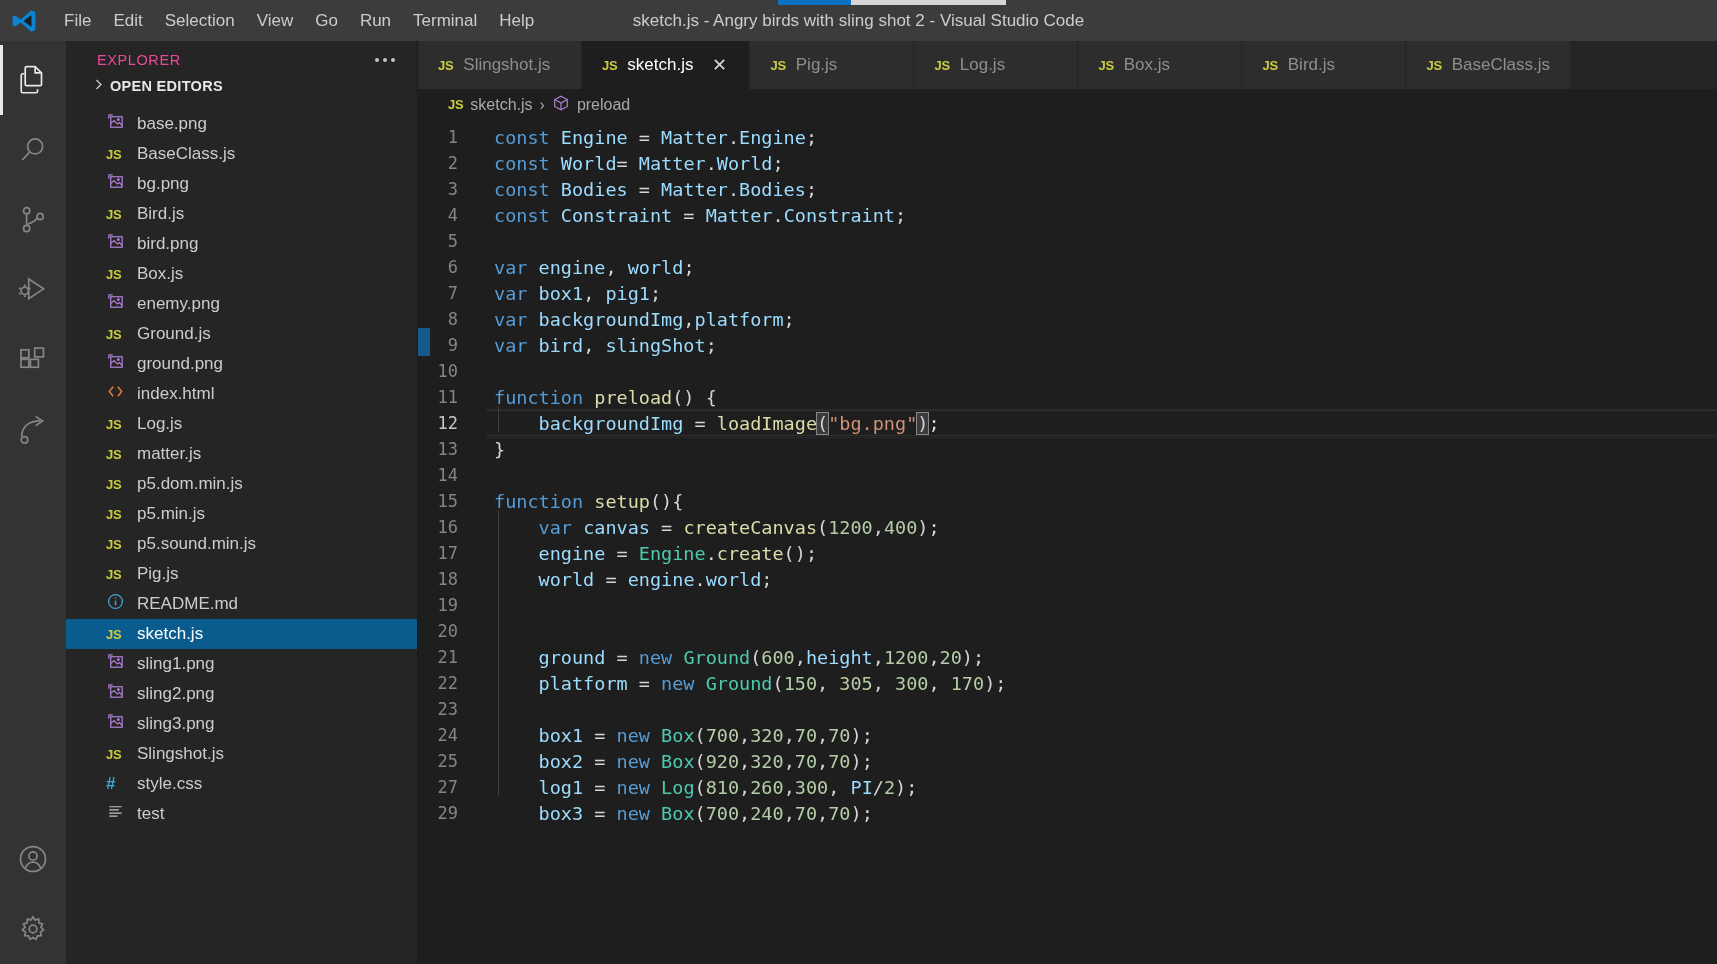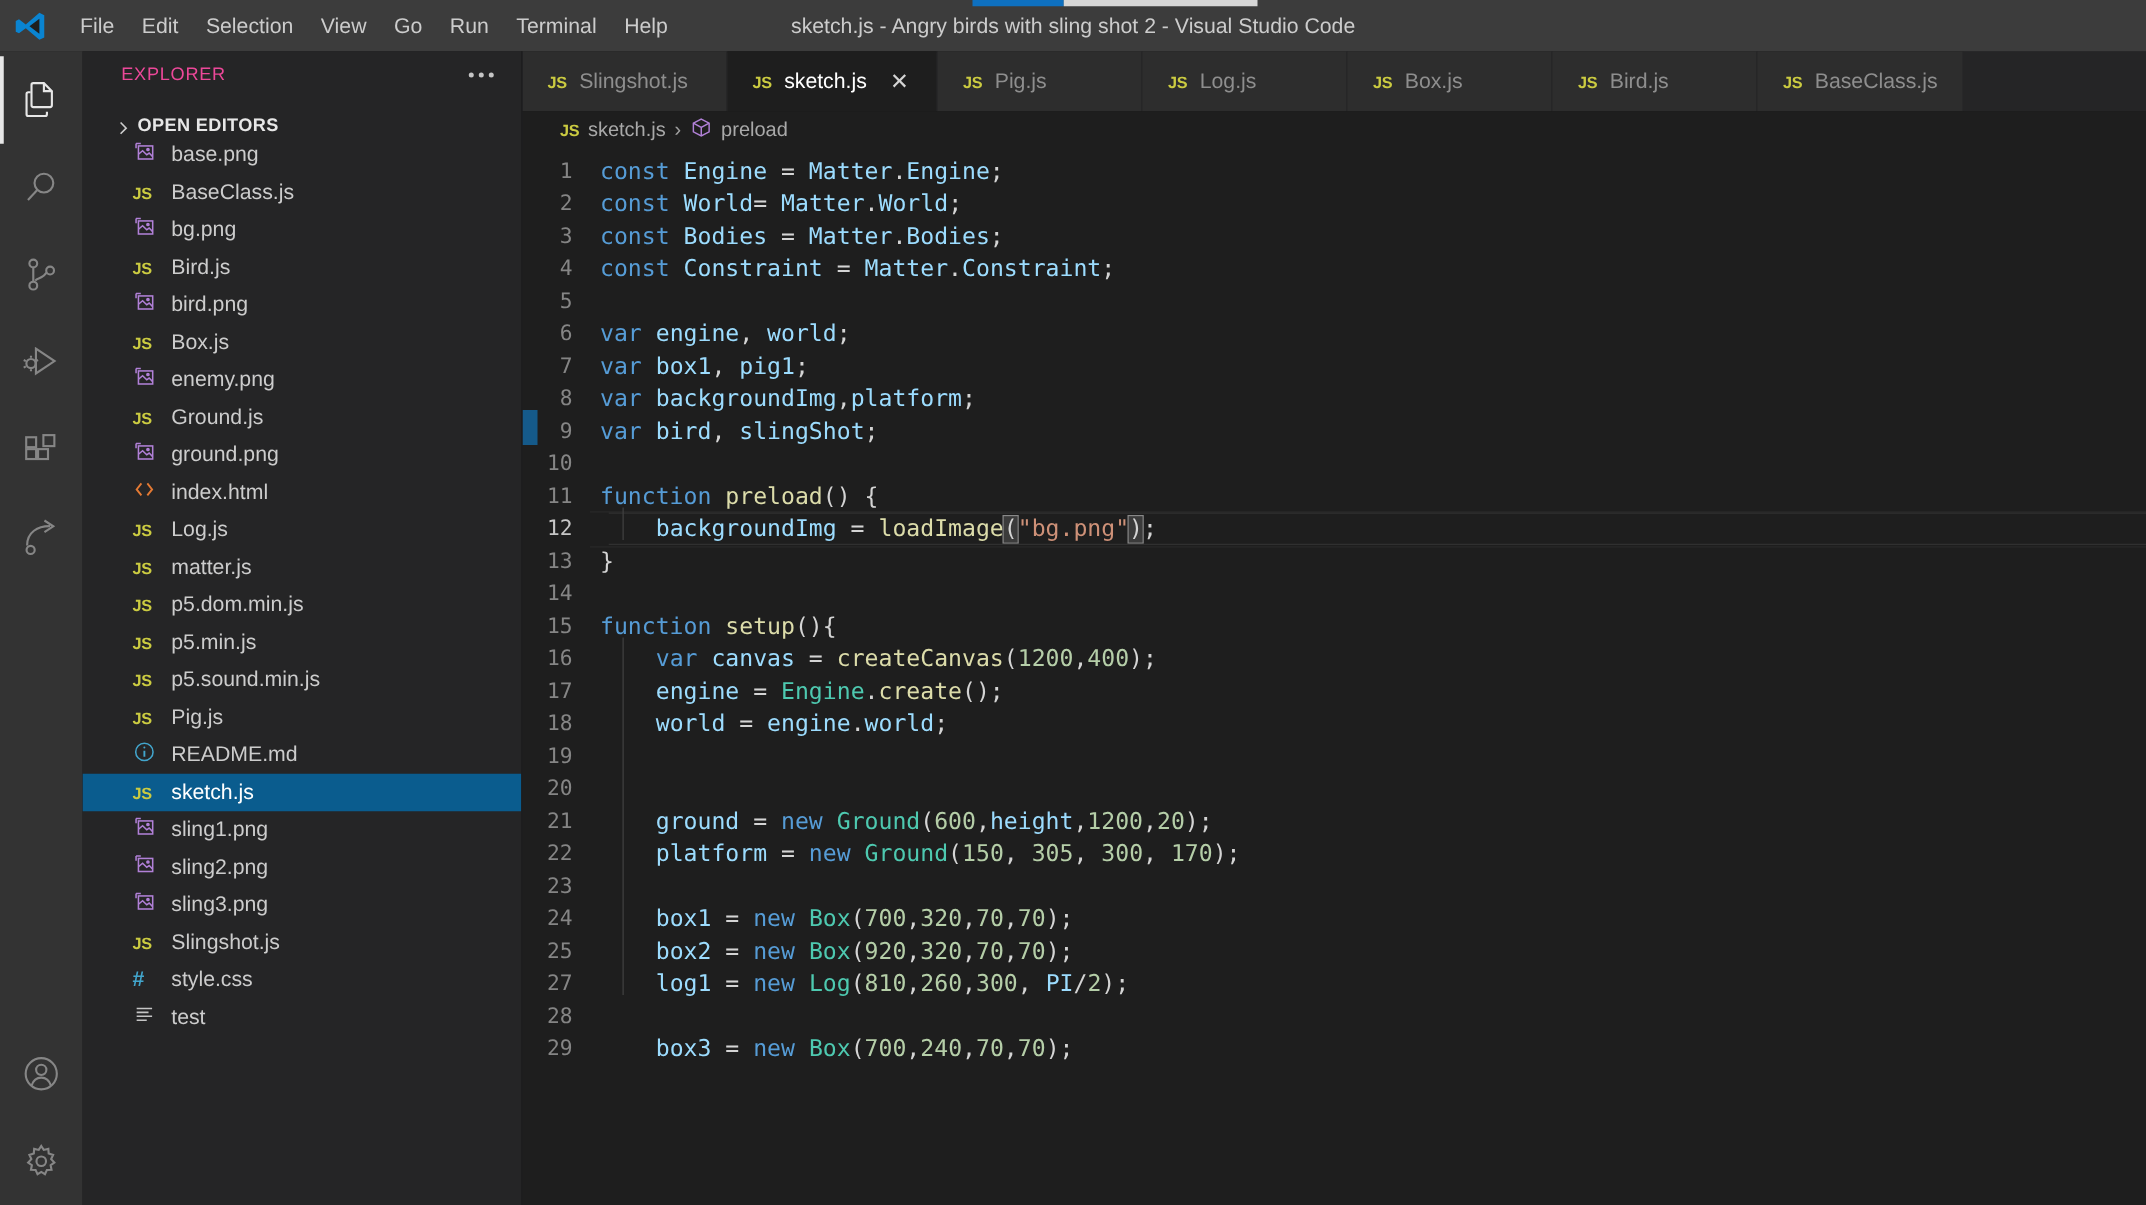--- a/index.html
+++ b/index.html
@@ -105,21 +105,21 @@
   }
   .sidebar-actions { display: flex; align-items: center; gap: 4px; }
   .dots-icon { display: flex; gap: 4px; align-items: center; }
   .dots-icon i {
     width: 4px; height: 4px; background: #C5C5C5; border-radius: 50%;
     display: block;
   }
 
   .section-header {
     height: 31px; min-height: 31px;
-    display: flex; align-items: flex-end;
+    display: flex; align-items: flex-start;
     color: #E7E7E7;
     font-size: 14.5px;
     font-weight: bold;
     letter-spacing: 0.3px;
     padding-left: 20px;
     cursor: pointer;
   }
   .section-header.bordered { border-top: 1px solid #3a3a3b; }
   .twisty {
     width: 24px; display: flex; align-items: center; justify-content: center;
@@ -236,21 +236,21 @@
   }
   .ln {
     width: 62px; min-width: 62px;
     text-align: right;
     color: #858585;
     padding-right: 22px;
     font-size: 17px;
     user-select: none;
   }
   .line.current .ln { color: #C6C6C6; }
-  .code-text { position: relative; color: #D4D4D4; }
+  .code-text { position: relative; color: #D4D4D4; margin-left: 14px; }
   .line.current .code-text::before {
     content: "";
     position: absolute;
     left: -8px; right: -1200px; top: -4px; bottom: -4px;
     border-top: 1px solid #282828;
     border-bottom: 1px solid #282828;
     pointer-events: none;
   }
   .cur-line-box {
     position: absolute;
@@ -682,21 +682,20 @@
             <div class="line"><span class="ln">17</span><span class="code-text"><span class="op">    </span><span class="var">engine</span><span class="op"> = </span><span class="cls">Engine</span><span class="pun">.</span><span class="fn">create</span><span class="pun">();</span></span></div>
             <div class="line"><span class="ln">18</span><span class="code-text"><span class="op">    </span><span class="var">world</span><span class="op"> = </span><span class="var">engine</span><span class="pun">.</span><span class="var">world</span><span class="pun">;</span></span></div>
             <div class="line"><span class="ln">19</span><span class="code-text"></span></div>
             <div class="line"><span class="ln">20</span><span class="code-text"></span></div>
             <div class="line"><span class="ln">21</span><span class="code-text"><span class="op">    </span><span class="var">ground</span><span class="op"> = </span><span class="kw">new</span><span class="op"> </span><span class="cls">Ground</span><span class="pun">(</span><span class="num">600</span><span class="pun">,</span><span class="var">height</span><span class="pun">,</span><span class="num">1200</span><span class="pun">,</span><span class="num">20</span><span class="pun">);</span></span></div>
             <div class="line"><span class="ln">22</span><span class="code-text"><span class="op">    </span><span class="var">platform</span><span class="op"> = </span><span class="kw">new</span><span class="op"> </span><span class="cls">Ground</span><span class="pun">(</span><span class="num">150</span><span class="pun">, </span><span class="num">305</span><span class="pun">, </span><span class="num">300</span><span class="pun">, </span><span class="num">170</span><span class="pun">);</span></span></div>
             <div class="line"><span class="ln">23</span><span class="code-text"></span></div>
             <div class="line"><span class="ln">24</span><span class="code-text"><span class="op">    </span><span class="var">box1</span><span class="op"> = </span><span class="kw">new</span><span class="op"> </span><span class="cls">Box</span><span class="pun">(</span><span class="num">700</span><span class="pun">,</span><span class="num">320</span><span class="pun">,</span><span class="num">70</span><span class="pun">,</span><span class="num">70</span><span class="pun">);</span></span></div>
             <div class="line"><span class="ln">25</span><span class="code-text"><span class="op">    </span><span class="var">box2</span><span class="op"> = </span><span class="kw">new</span><span class="op"> </span><span class="cls">Box</span><span class="pun">(</span><span class="num">920</span><span class="pun">,</span><span class="num">320</span><span class="pun">,</span><span class="num">70</span><span class="pun">,</span><span class="num">70</span><span class="pun">);</span></span></div>
             <div class="line"><span class="ln">27</span><span class="code-text"><span class="op">    </span><span class="var">log1</span><span class="op"> = </span><span class="kw">new</span><span class="op"> </span><span class="cls">Log</span><span class="pun">(</span><span class="num">810</span><span class="pun">,</span><span class="num">260</span><span class="pun">,</span><span class="num">300</span><span class="pun">, </span><span class="var">PI</span><span class="op">/</span><span class="num">2</span><span class="pun">);</span></span></div>
-            <div class="line"><span class="ln">28</span><span class="code-text"></span></div>
             <div class="line"><span class="ln">29</span><span class="code-text"><span class="op">    </span><span class="var">box3</span><span class="op"> = </span><span class="kw">new</span><span class="op"> </span><span class="cls">Box</span><span class="pun">(</span><span class="num">700</span><span class="pun">,</span><span class="num">240</span><span class="pun">,</span><span class="num">70</span><span class="pun">,</span><span class="num">70</span><span class="pun">);</span></span></div>
             <div class="indent-guide" style="left: 80px; top: 286px; height: 26px;"></div>
             <div class="indent-guide" style="left: 80px; top: 390px; height: 286px;"></div>
           </div>
       </div>
     </div>
   </div>
 </div>
 
 </body></html>

